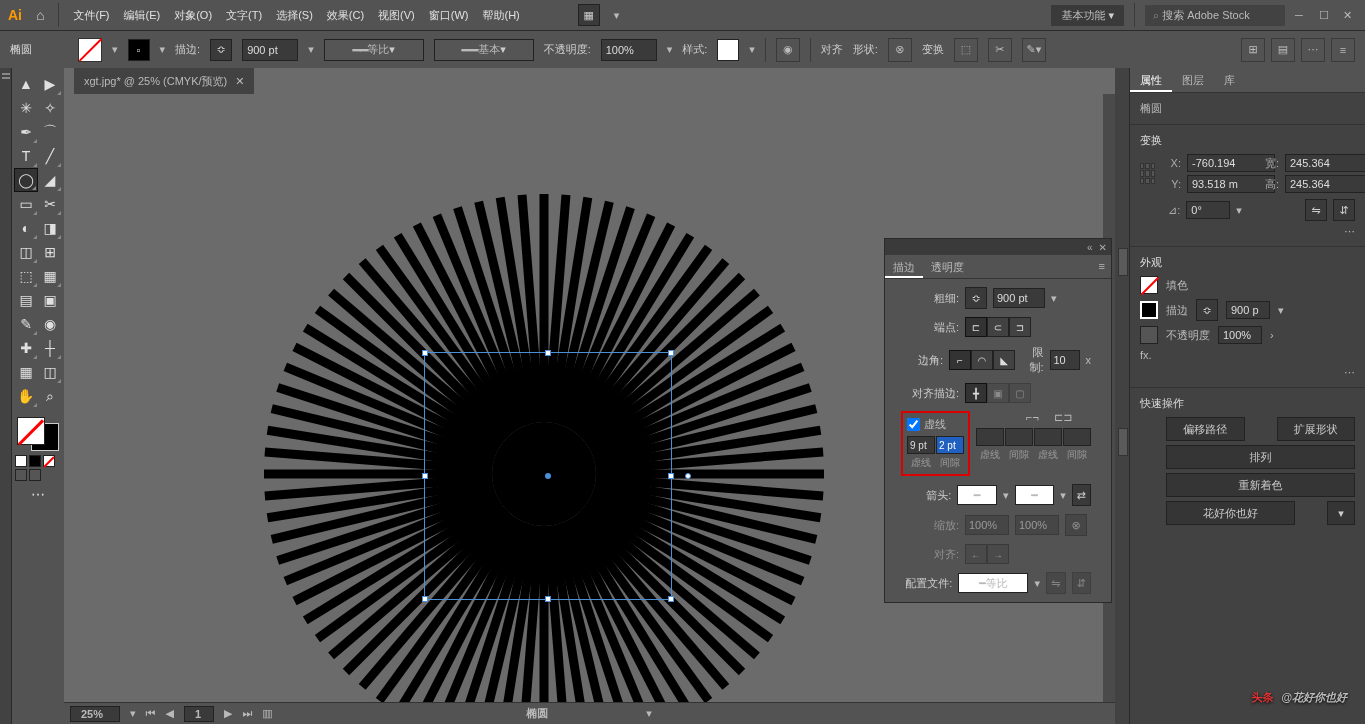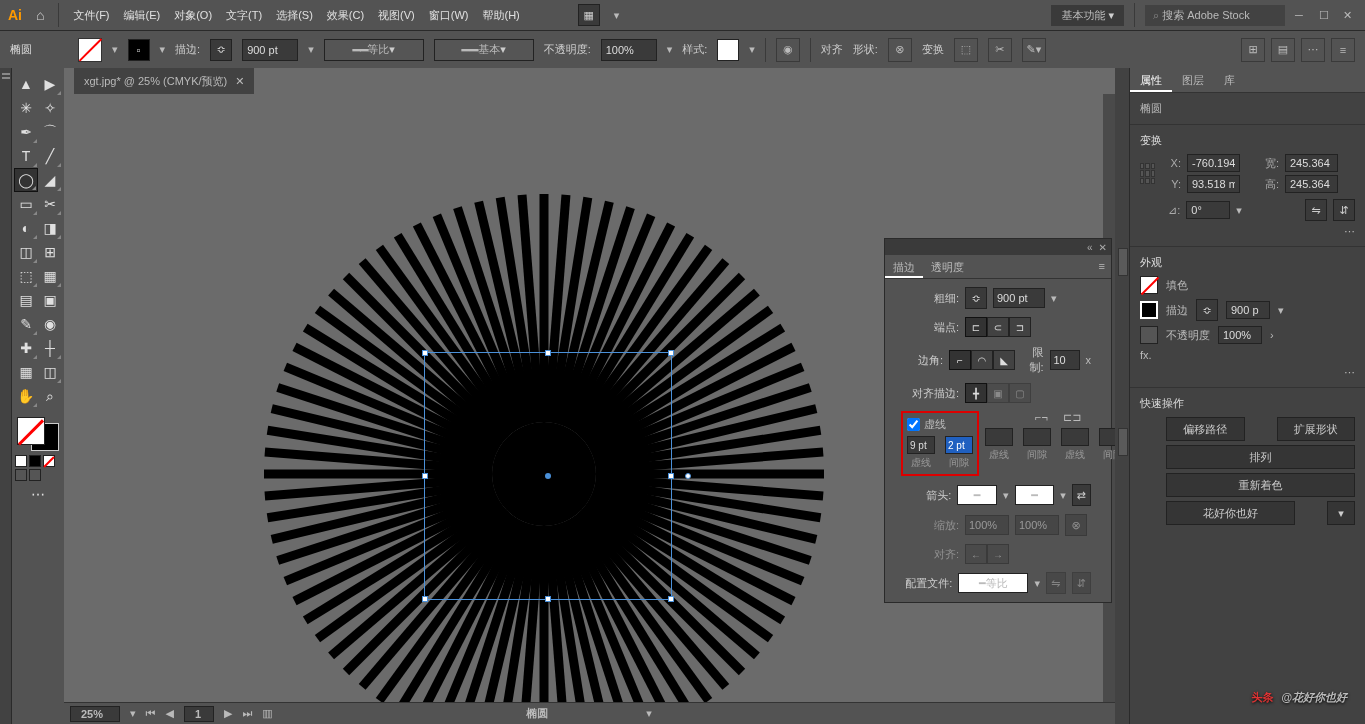--- a/index.html
+++ b/index.html
@@ -64,40 +64,40 @@
 .panel-tab { padding:5px 8px; cursor:pointer; }
 .panel-tab.active { border-bottom:2px solid #fff; color:#fff; }
 .panel-body { padding:8px 20px; display:flex; flex-direction:column; gap:8px; }
 .prow { display:flex; align-items:center; gap:6px; }
 .prow label { width:54px; text-align:right; color:#ccc; }
 .toggle-grp { display:flex; }
 .toggle-grp .tbtn { width:22px; height:20px; border:1px solid #222; background:#424242; display:flex; align-items:center; justify-content:center; color:#ddd; font-size:10px; }
 .toggle-grp .tbtn.active { background:#333; border-color:#111; }
 .num-mini { background:#3a3a3a; border:1px solid #222; width:44px; height:20px; color:#ddd; padding:0 3px; }
 .dash-block { border:2px solid #d00; padding:4px; margin-left:-4px; width:96px; }
-.dash-row { display:flex; gap:10px; }
+.dash-row { display:flex; gap:1px; }
 .dash-in { width:28px; height:18px; background:#3a3a3a; border:1px solid #222; color:#ddd; padding:0 2px; font-size:10px; }
 .dash-in.selected { background:#2060c0; color:#fff; }
 .dash-lbl { font-size:10px; color:#999; }
 .arrow-dd { width:46px; height:20px; background:#fff; border:1px solid #222; display:flex; align-items:center; justify-content:center; }
 .profile-dd { width:80px; height:20px; background:#fff; border:1px solid #222; }
 
 .rdock { width: 14px; background:#424242; position:relative; }
 .rdock::before, .rdock::after { content:""; position:absolute; top:180px; left:3px; width:8px; height:26px; background:#5a5a5a; border:1px solid #333; }
 .rdock::after { top:360px; }
 
 .right-panels { width: 236px; background:#424242; display:flex; flex-direction:column; border-left:1px solid #2a2a2a; }
 .rp-tabs { height:24px; display:flex; background:#535353; }
 .rp-tab { padding:5px 10px; cursor:pointer; }
 .rp-tab.active { color:#fff; border-bottom:2px solid #fff; }
 .rp-section { padding:8px 10px; border-top:1px solid #333; }
 .rp-title { color:#ddd; margin-bottom:6px; }
 .transform-grid { display:grid; grid-template-columns: 16px 70px 16px 70px; align-items:center; gap:3px 6px; }
 .tg-lbl { color:#aaa; text-align:right; }
-.tg-in { background:#3a3a3a; border:1px solid #222; height:18px; color:#ddd; padding:0 4px; width:53px; }
+.tg-in { background:#3a3a3a; border:1px solid #222; height:18px; color:#ddd; padding:0 4px; width:88px; }
 .anchor9 { width:22px; height:22px; display:grid; grid-template-columns:repeat(3,1fr); grid-template-rows:repeat(3,1fr); gap:1px; margin-right:4px; }
 .anchor9 div { background:#555; border:1px solid #333; }
 .appear-row { display:flex; align-items:center; gap:8px; margin:5px 0; }
 .appear-row .chip { width:18px; height:18px; border:1px solid #222; }
 .quick-btn { background:#353535; border:1px solid #222; height:24px; color:#ccc; cursor:pointer; display:flex; align-items:center; justify-content:center; }
 .quick-row { display:flex; gap:6px; margin:4px 0; }
 .quick-row .quick-btn { flex:1;margin-left:26px; }
 
 .watermark { position:absolute; right:18px; bottom:16px; font-size:28px; font-weight:bold; color:#fff; text-shadow:0 1px 3px #000; font-style:italic; }
 .watermark .red { color:#d33; font-style:normal; }

